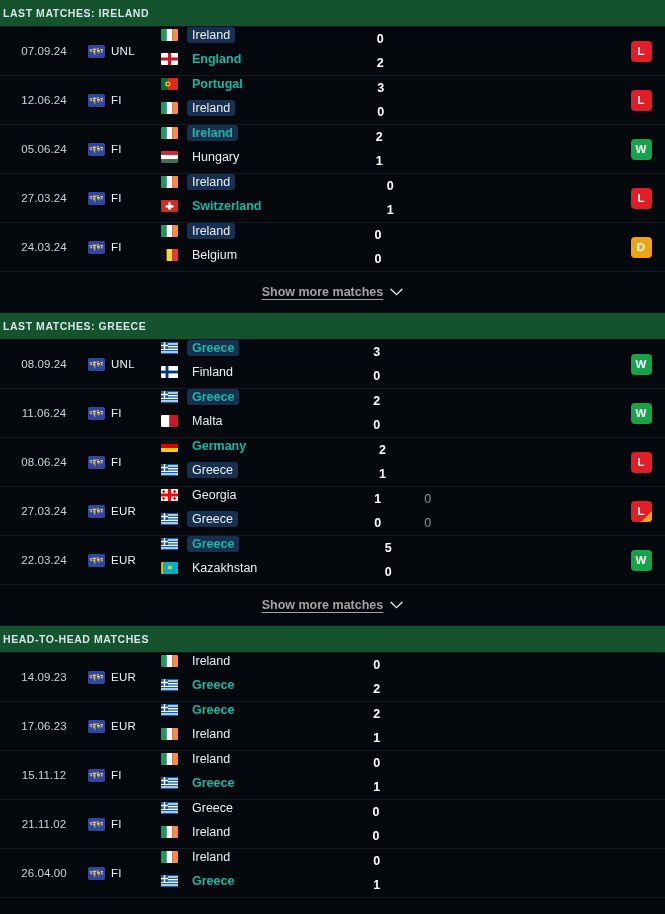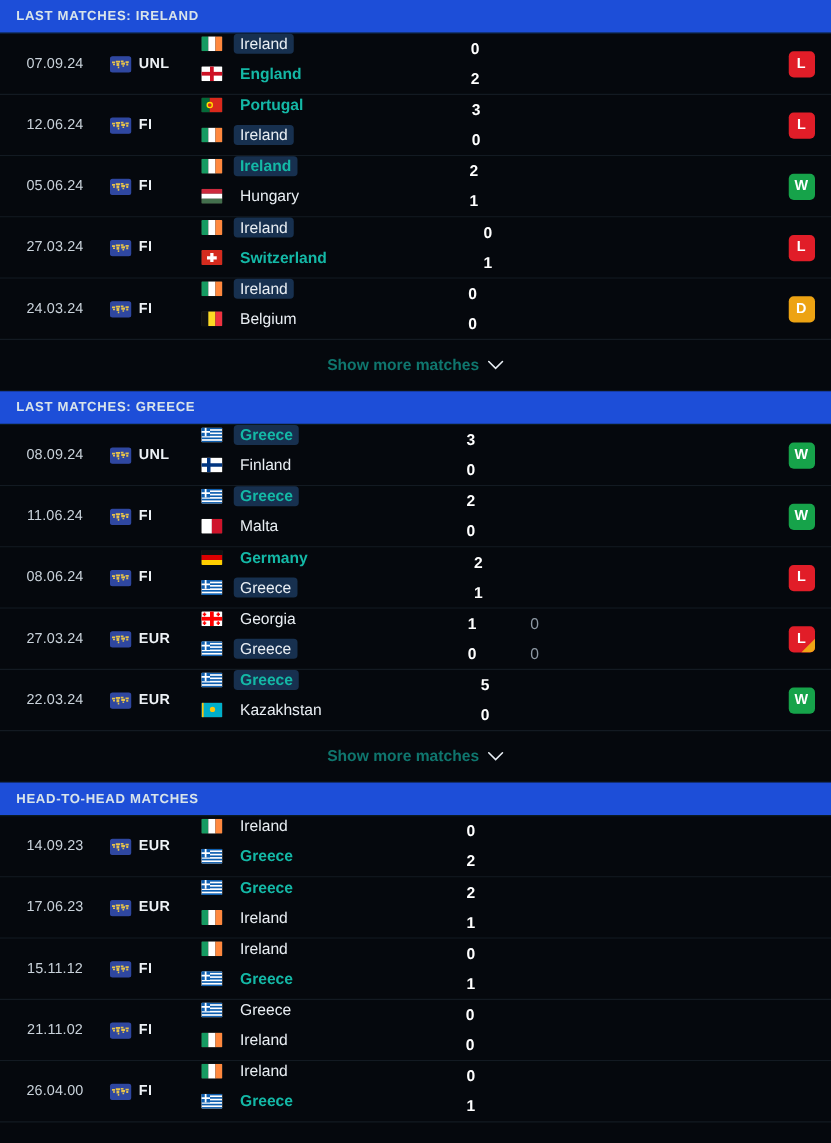--- a/index.html
+++ b/index.html
@@ -11,24 +11,24 @@
     font-family: "Liberation Sans", sans-serif;
     color: #ffffff;
     overflow: hidden;
   }
 
   .panel { width: 665px; }
 
   
   .section-header {
     height: 27px;
-    background: #1d4ed8;
+    background: #14532d;
     display: flex;
     align-items: center;
-    padding-left: 13px;
+    padding-left: 3px;
     border-bottom: 1px solid #0a1a20;
   }
   .section-header-title {
     font-size: 10.5px;
     font-weight: bold;
     letter-spacing: 0.55px;
     color: #d8e4ea;
     text-transform: uppercase;
   }
 
@@ -65,21 +65,21 @@
     height: 13px;
     border-radius: 2px;
     background: #2b3f8f;
     position: relative;
     overflow: hidden;
     flex: 0 0 17px;
   }
   .comp-icon svg { display: block; }
   .comp-label {
     font-size: 11.5px;
-    font-weight: bold;
+    font-weight: normal;
     color: #eef2f6;
     letter-spacing: 0.3px;
   }
 
   .col-teams {
     flex: 1 1 auto;
     display: flex;
     flex-direction: column;
     gap: 8px;
     padding-left: 0px;
@@ -185,21 +185,22 @@
     align-items: center;
     justify-content: center;
     gap: 7px;
     background: #05080d;
     cursor: pointer;
     border-bottom: 1px solid #0d141b;
   }
   .show-more-label {
     font-size: 12.5px;
     font-weight: bold;
-    color: #0f766e;
+    color: #a3a3a3;
+    text-decoration: underline;
     text-underline-offset: 3px;
   }
   .chev { display: block; }
 </style>
 </head>
 <body>
 
 <div class="panel" id="root">
     <div class="section">
       <div class="section-header">

